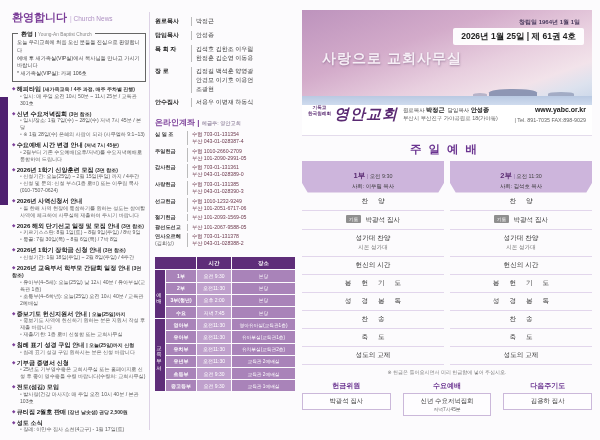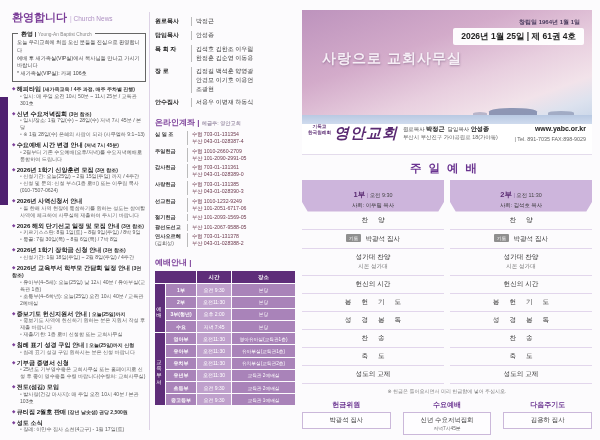--- a/index.html
+++ b/index.html
@@ -46,21 +46,21 @@
   .glabel { width:10px; background:#5e2d79; color:#fff; writing-mode:vertical-rl; text-align:center;
             font-size:5.4px; letter-spacing:1px; display:flex; align-items:center; justify-content:center; }
   .grows { flex:1; display:flex; flex-direction:column; gap:1px; }
   .grow { display:flex; gap:1px; }
   .gname { width:30px; background:#a983b9; color:#fff; font-size:5px; text-align:center; padding:2.6px 0; font-weight:bold; }
   .gtime { width:34px; background:#bfa0cc; color:#fff; font-size:5px; text-align:center; padding:2.6px 0; }
   .gplace { flex:1; background:#a983b9; color:#fff; font-size:4.7px; text-align:center; padding:2.6px 0; }
 
   
   .col-right { position:absolute; left:302px; top:10px; width:290px; }
-  .masthead { position:relative; height:114px;
+  .masthead { position:relative; height:95px;
     background:linear-gradient(160deg,#bd93bd 0%,#d3abca 35%,#e8cfdf 60%,#f2e3ea 78%,#dde2ee 88%,#c5d4e8 100%); }
   .sea { position:absolute; left:0; right:0; bottom:0; height:9px; background:linear-gradient(#b9c9e2,#cfdbee); }
   .isl { position:absolute; background:#7d88aa; border-radius:60% 60% 0 0; opacity:.85; }
   .i1 { right:55px; bottom:9px; width:48px; height:7px; }
   .i2 { right:18px; bottom:9px; width:26px; height:4px; opacity:.6; }
   .i3 { right:105px; bottom:9px; width:14px; height:3px; opacity:.5; }
   .founded { position:absolute; top:8px; right:12px; font-size:6px; color:#4a3b5e; font-weight:bold; }
   .issue { position:absolute; top:18px; right:8px; background:rgba(255,255,255,.95); border-radius:2px;
            padding:2.5px 8px; font-size:8.5px; font-weight:bold; color:#222; }
   .slogan { position:absolute; left:20px; top:38px; font-size:14px; font-weight:bold; line-height:1.55;
@@ -273,21 +273,20 @@
             <div class="s2">(김희성)</div>
           </div>
         <div class="acct-lines">
             <div>수협  703-01-131378</div>
             <div>부산  043-01-028388-2</div>
           </div>
       </div>
     </div>
 
     <div class="guide">
-      <div class="mid-title">예배안내 |</div>
       <div class="ghead">
         <div class="gcorner ghcell"></div>
         <div class="ghcell ght">시간</div>
         <div class="ghcell ghp">장소</div>
       </div>
       <div class="gsec">
         <div class="glabel">예배</div>
         <div class="grows">
           <div class="grow">
               <div class="gname">1부</div>

